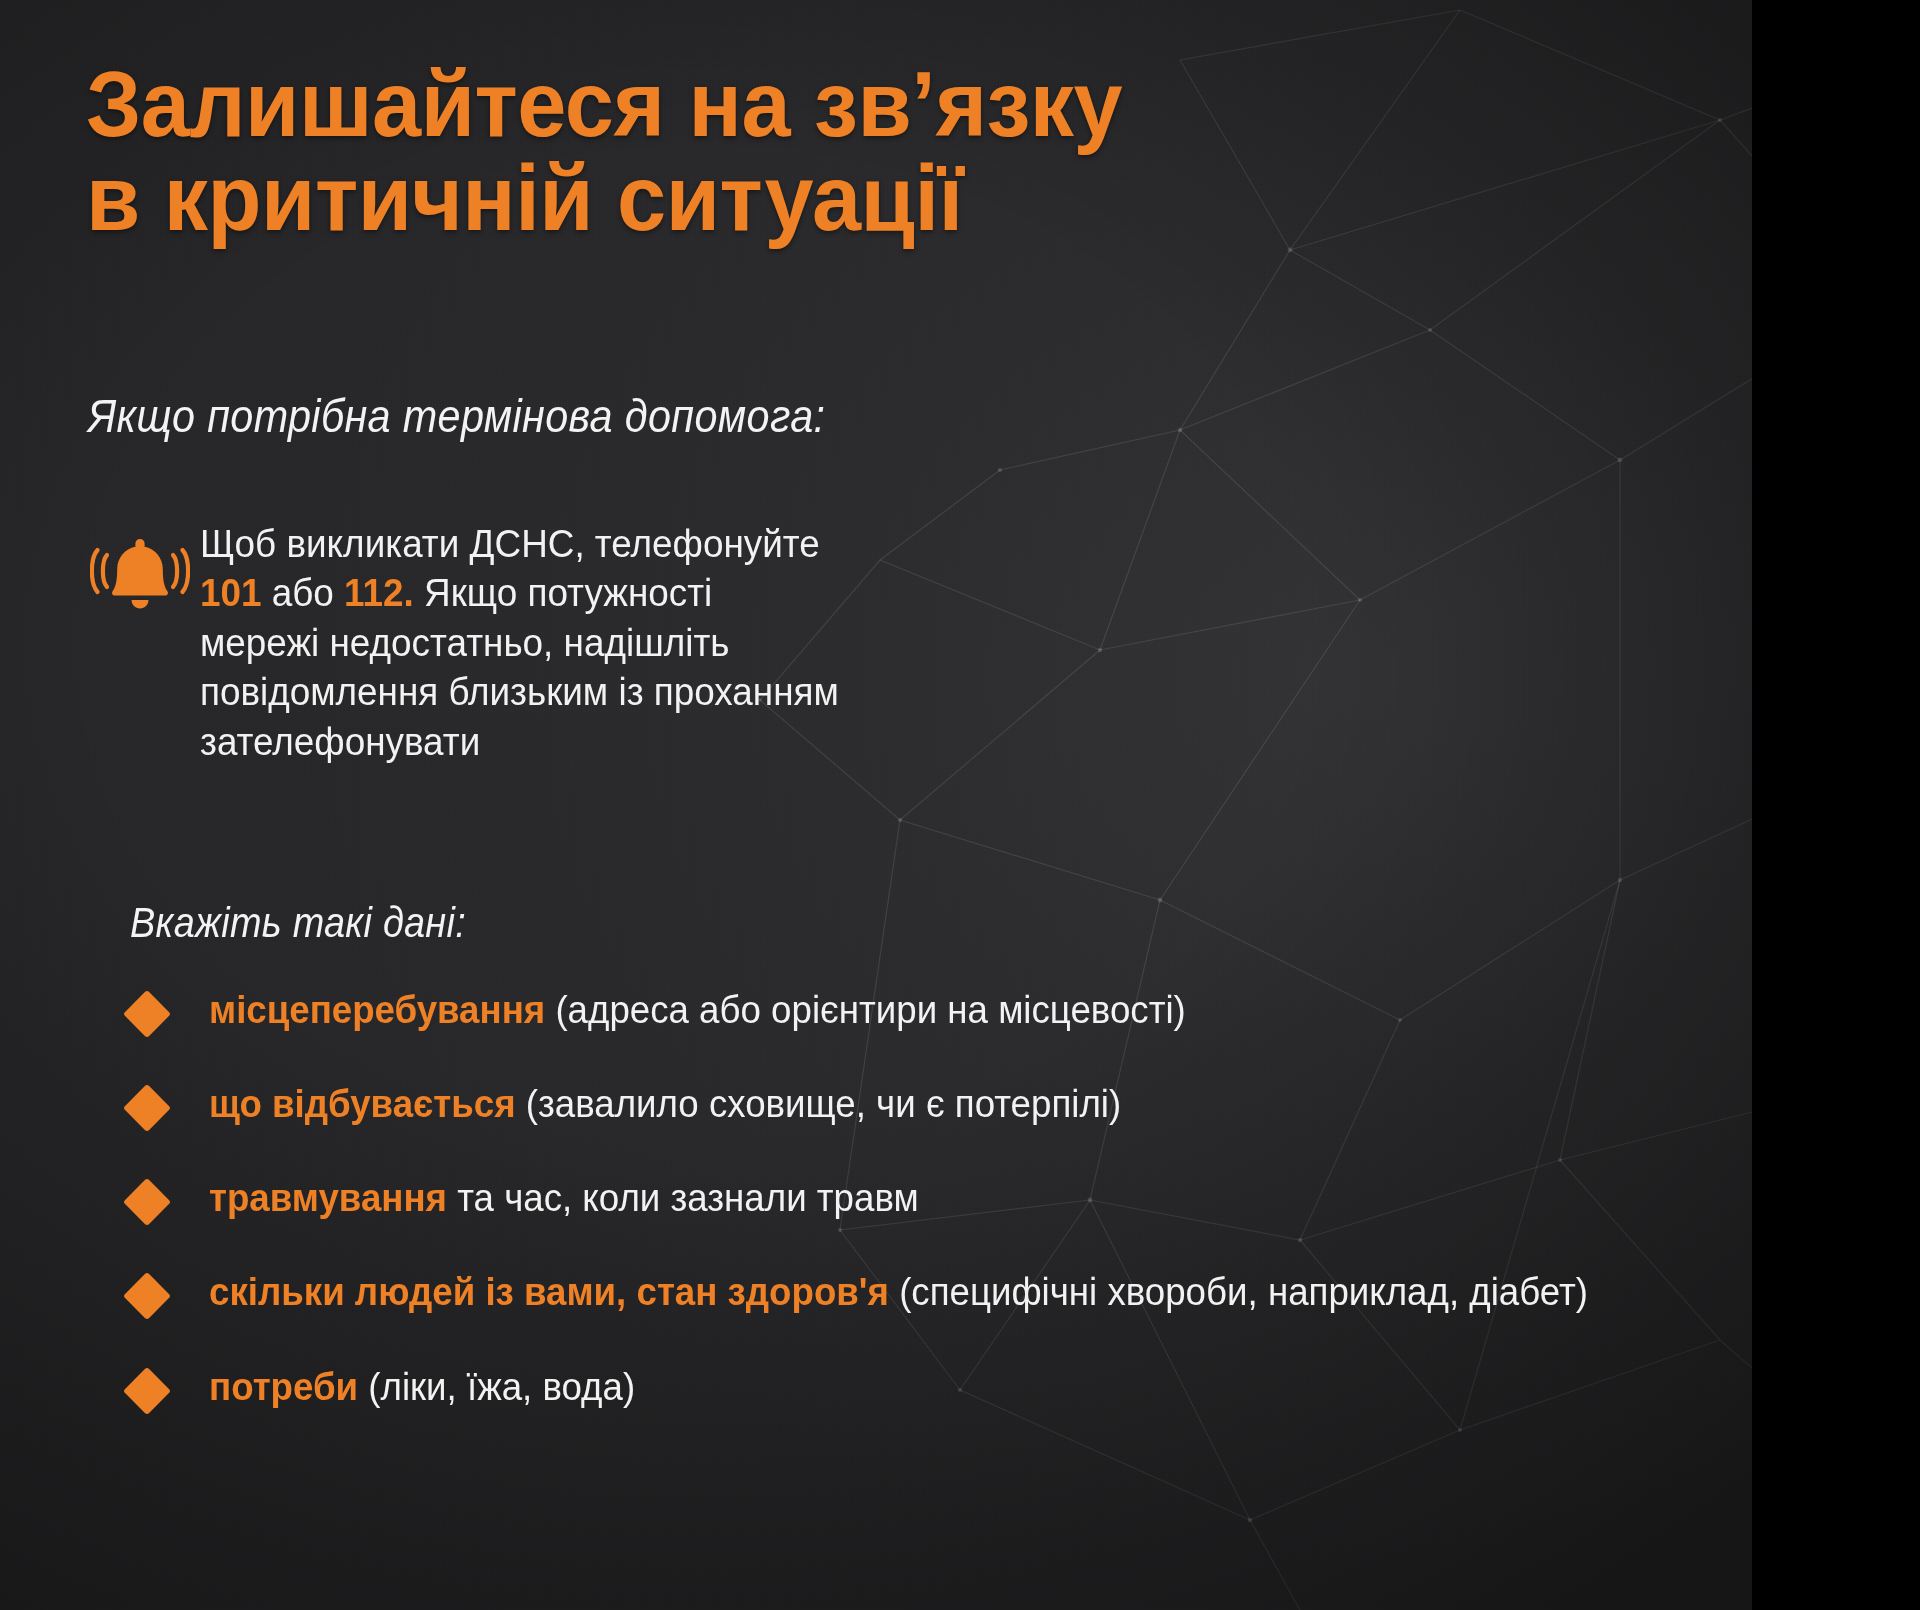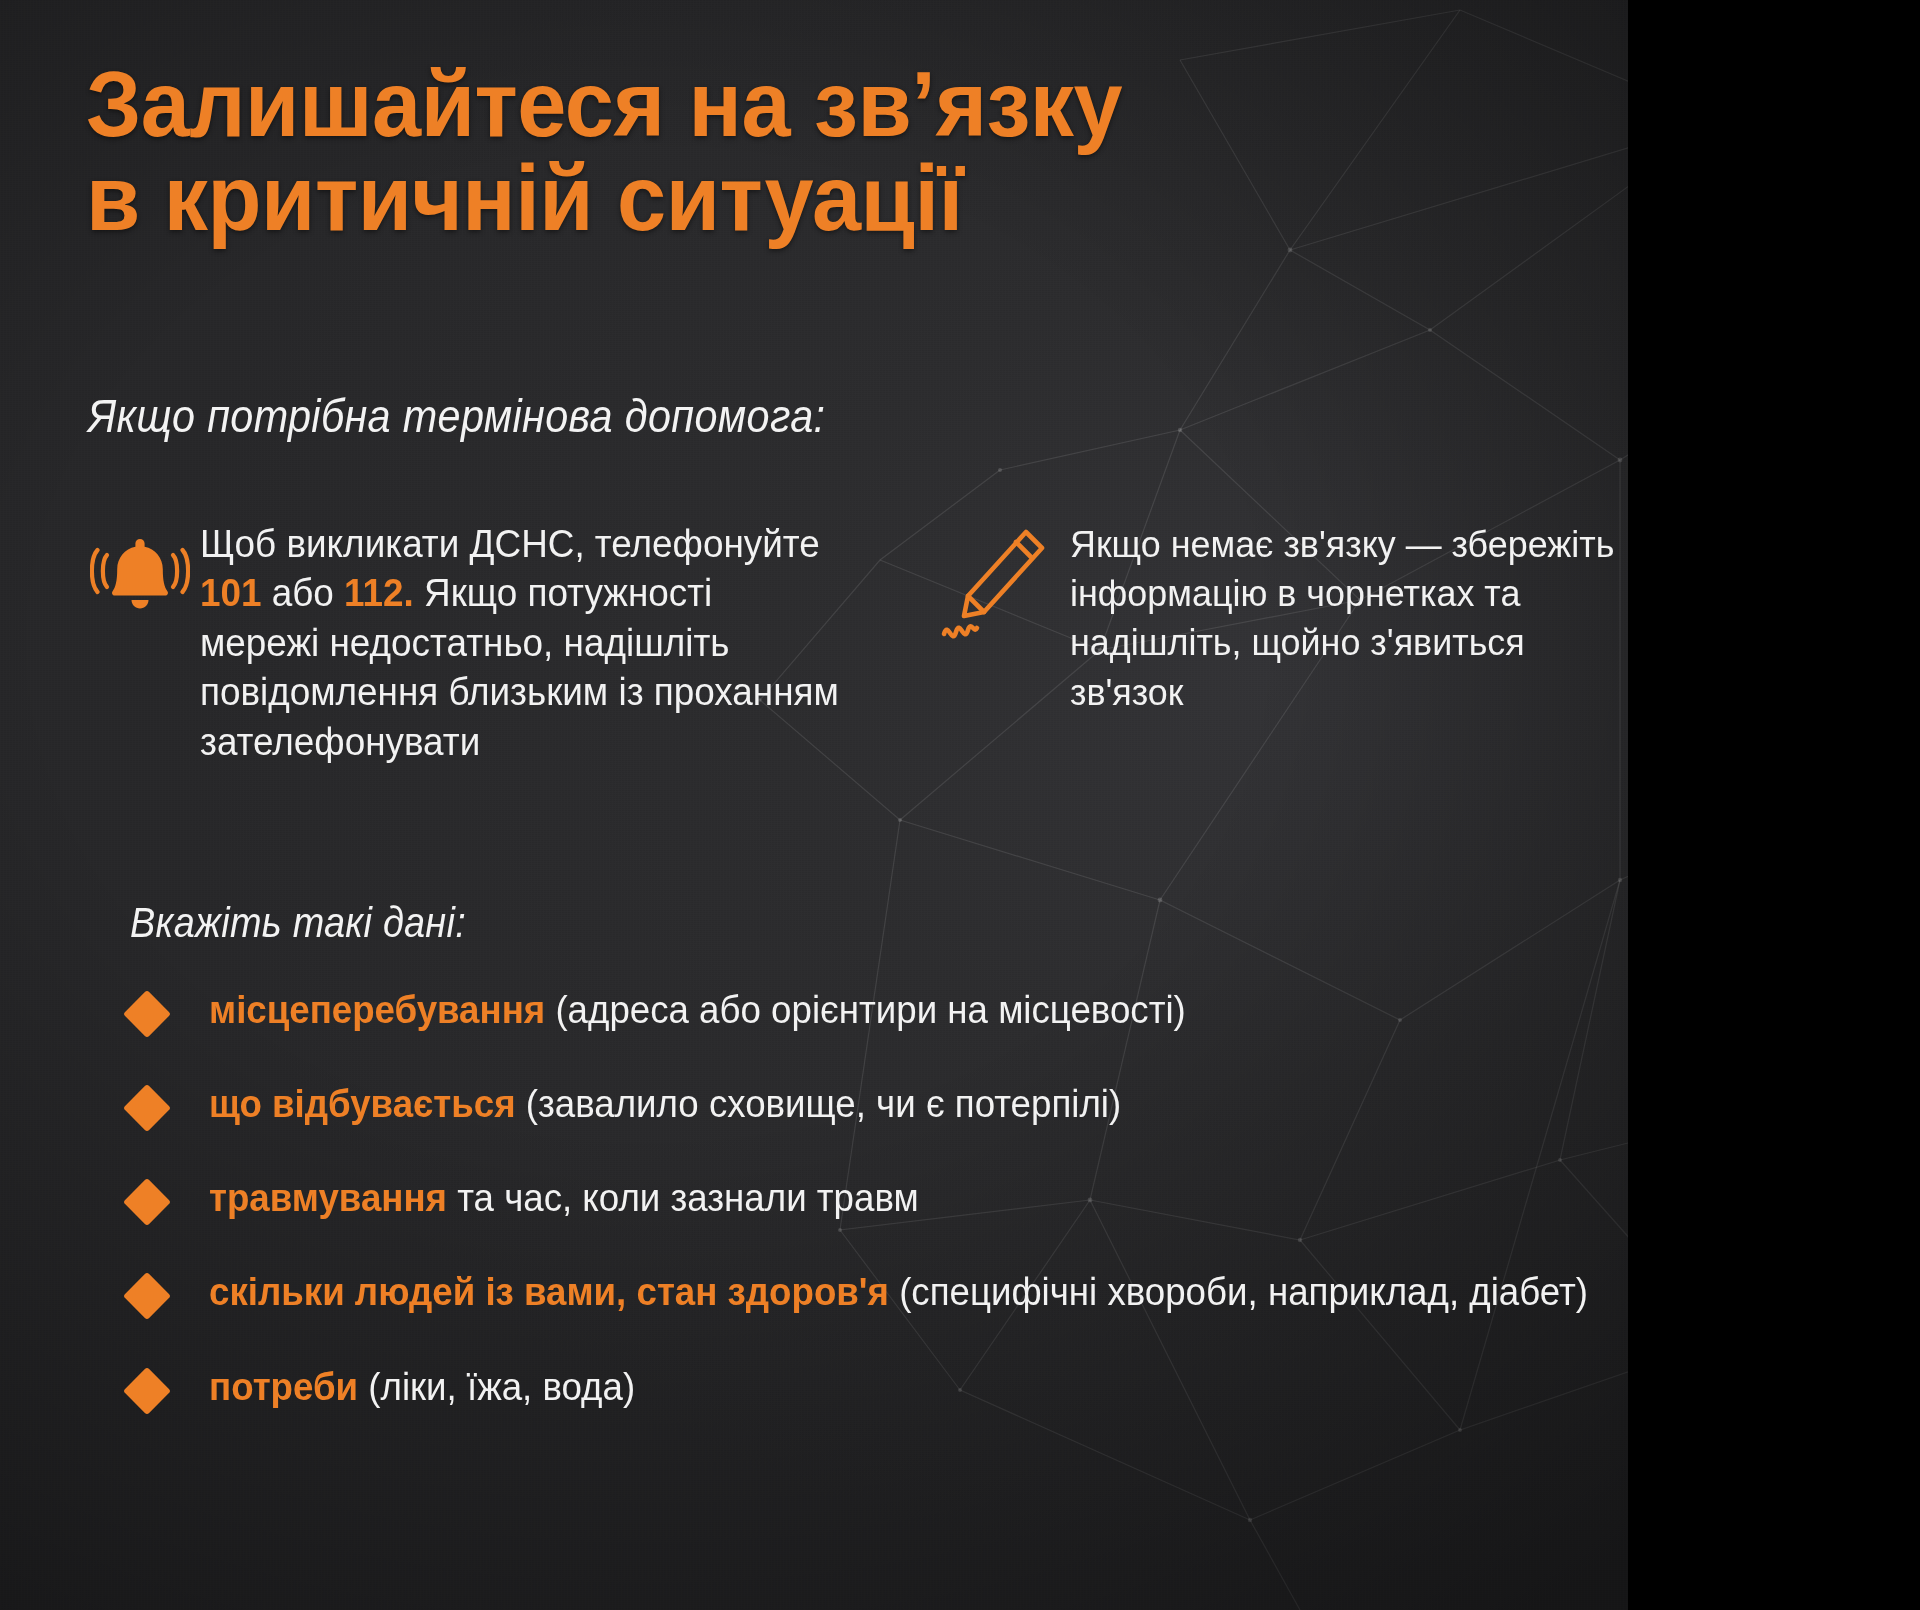--- a/index.html
+++ b/index.html
@@ -6,21 +6,21 @@
     margin: 0;
     padding: 0;
     background: #000;
   }
   body {
     font-family: "Liberation Sans", sans-serif;
   }
 
   .poster {
     position: relative;
-    width: 1628px;
+    width: 1752px;
     height: 1610px;
     background: #14532d;
     overflow: hidden;
   }
 
   
   .bg-base {
     position: absolute;
     inset: 0;
     background:
@@ -254,35 +254,20 @@
               <path d="M83 27c5.5 6 5.5 26 0 32"></path>
               <path d="M92.5 22c7.5 8.5 7.5 33.5 0 42"></path>
             </g>
           </svg>
         </div>
         <div class="callout-text">
           <span>Щоб викликати ДСНС, телефонуйте </span><b>101</b><span> або </span><b>112.</b><span> Якщо потужності мережі недостатньо, надішліть повідомлення близьким із проханням зателефонувати</span>
         </div>
       </div>
 
-      <div class="callout right">
-        <div class="callout-ico">
-          <svg width="130" height="130" viewBox="0 0 130 130">
-            <g fill="none" stroke="#ee8026" stroke-width="4.6" stroke-linecap="round" stroke-linejoin="round">
-              <path d="M96 12 L112 28 L54 92 L34 96 L38 76 Z"></path>
-              <path d="M86 22 L102 38"></path>
-              <path d="M38 76 L54 92"></path>
-              <path d="M14 114 c4-14 8 12 12-2 c4-14 8 12 12-2 c3-10 6 4 9-2"></path>
-            </g>
-          </svg>
-        </div>
-        <div class="callout-text">
-          <span>Якщо немає зв'язку — збережіть інформацію в чорнетках та надішліть, щойно з'явиться зв'язок</span>
-        </div>
-      </div>
 
     </div>
 
     <div class="list-heading">Вкажіть такі дані:</div>
 
     <div class="bullets">
 
       <div class="bullet">
         <span class="diamond"></span>
         <div class="bullet-text"><b>місцеперебування</b><span> (адреса або орієнтири на місцевості)</span></div>

